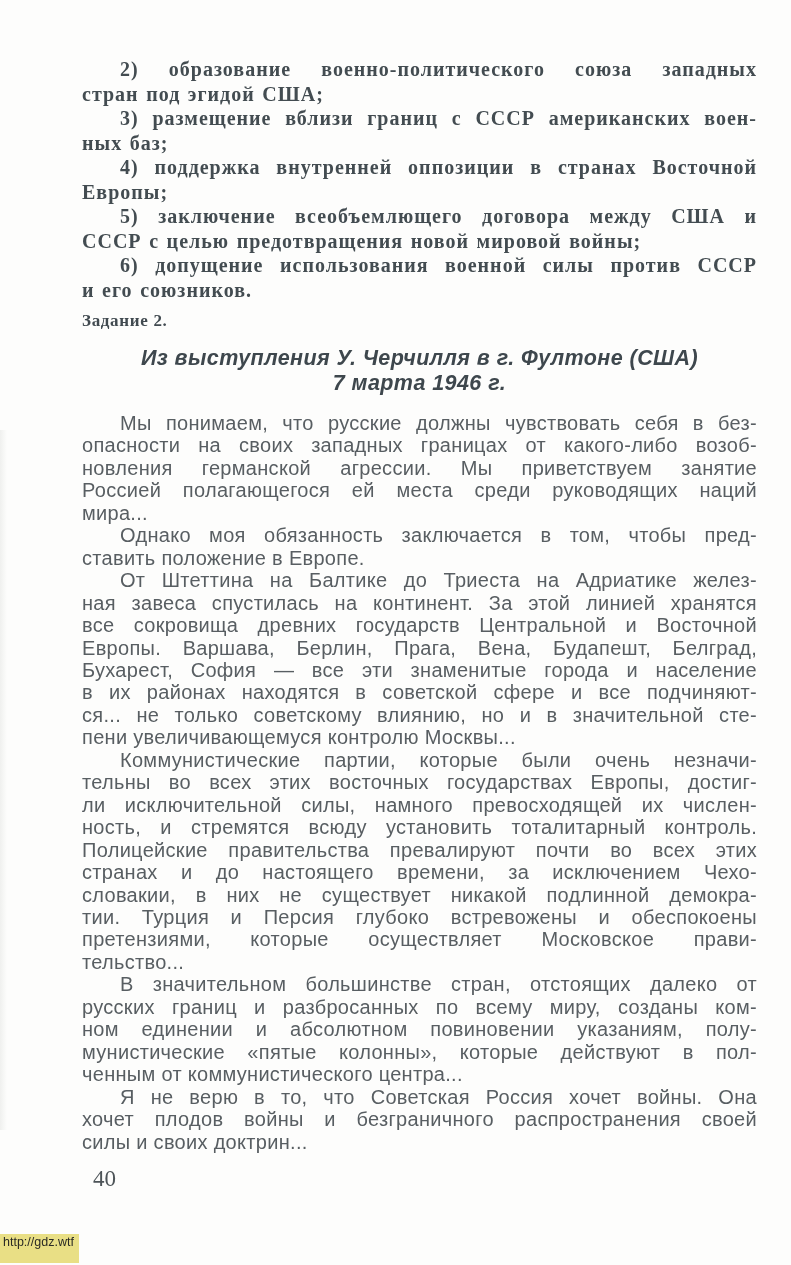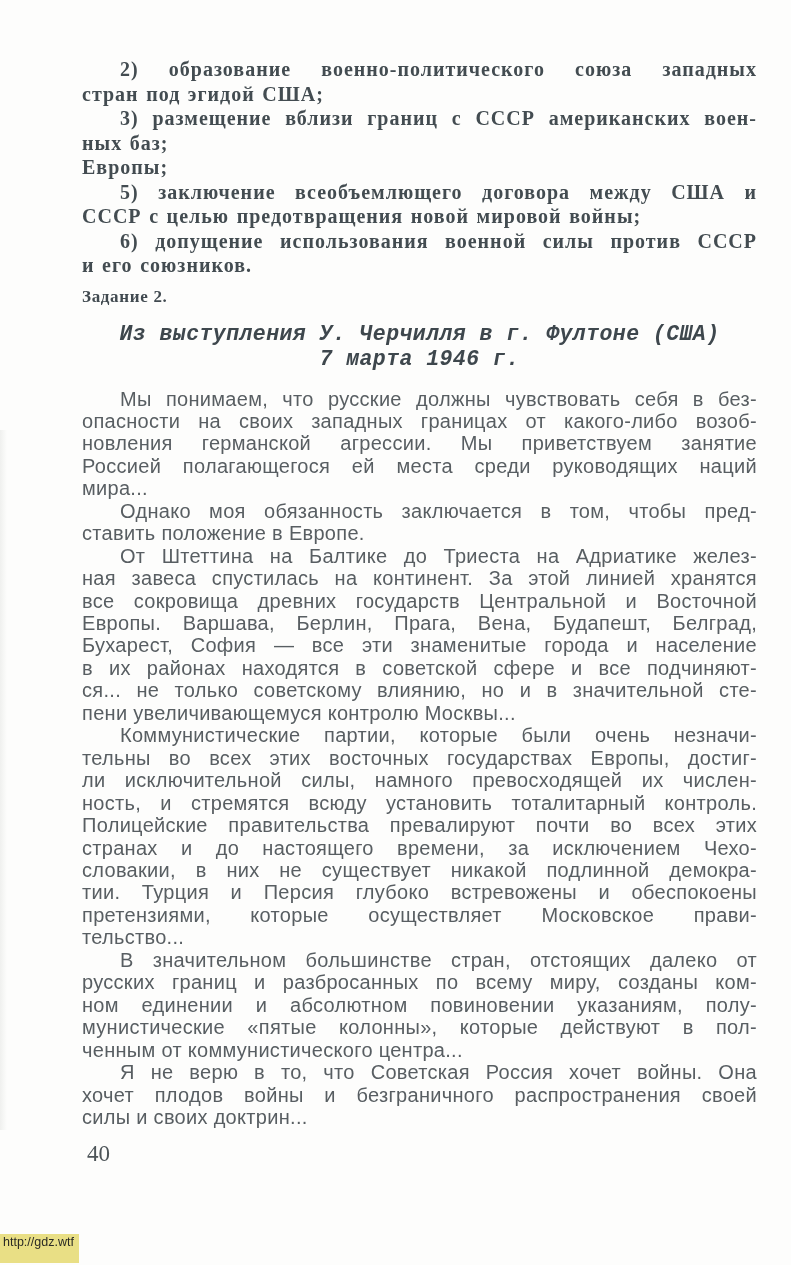--- a/index.html
+++ b/index.html
@@ -47,39 +47,39 @@
     margin-top: 9px;
     font-family: "Liberation Serif", "DejaVu Serif", serif;
     font-weight: bold;
     font-size: 17px;
     letter-spacing: 0.04em;
     color: #414a50;
   }
   .source-heading {
     margin-top: 15px;
     text-align: center;
-    font-family: Liberation Mono, monospace;
+    font-family: Liberation Sans, sans-serif;
     font-weight: bold;
     font-style: italic;
     font-size: 21.5px;
     line-height: 25px;
     letter-spacing: 0.02em;
     color: #3e474d;
   }
   .speech {
     margin-top: 16px;
     font-family: Liberation Sans, sans-serif;
     font-size: 20px;
     line-height: 22.45px;
     letter-spacing: 0.015em;
     color: #585e62;
   }
   .page-number {
     margin-top: 13px;
-    margin-left: 5px;
+    margin-left: 11px;
     font-family: "Liberation Serif", "DejaVu Serif", serif;
     font-size: 23px;
     color: #4d5458;
   }
   .watermark {
     position: absolute;
     left: 0; bottom: 2px;
     height: 29px;
     padding: 0 5px 0 3px;
     background: #e9df85;
@@ -104,20 +104,21 @@
           <div class="line first">2) образование военно-политического союза западных</div>
           <div class="line last">стран под эгидой США;</div>
         </div>
 
         <div class="para">
           <div class="line first">3) размещение вблизи границ с СССР американских воен-</div>
           <div class="line last">ных баз;</div>
         </div>
 
         <div class="para">
+          <div class="line first">4) поддержка внутренней оппозиции в странах Восточной</div>
           <div class="line last">Европы;</div>
         </div>
 
         <div class="para">
           <div class="line first">5) заключение всеобъемлющего договора между США и</div>
           <div class="line last">СССР с целью предотвращения новой мировой войны;</div>
         </div>
 
         <div class="para">
           <div class="line first">6) допущение использования военной силы против СССР</div>

